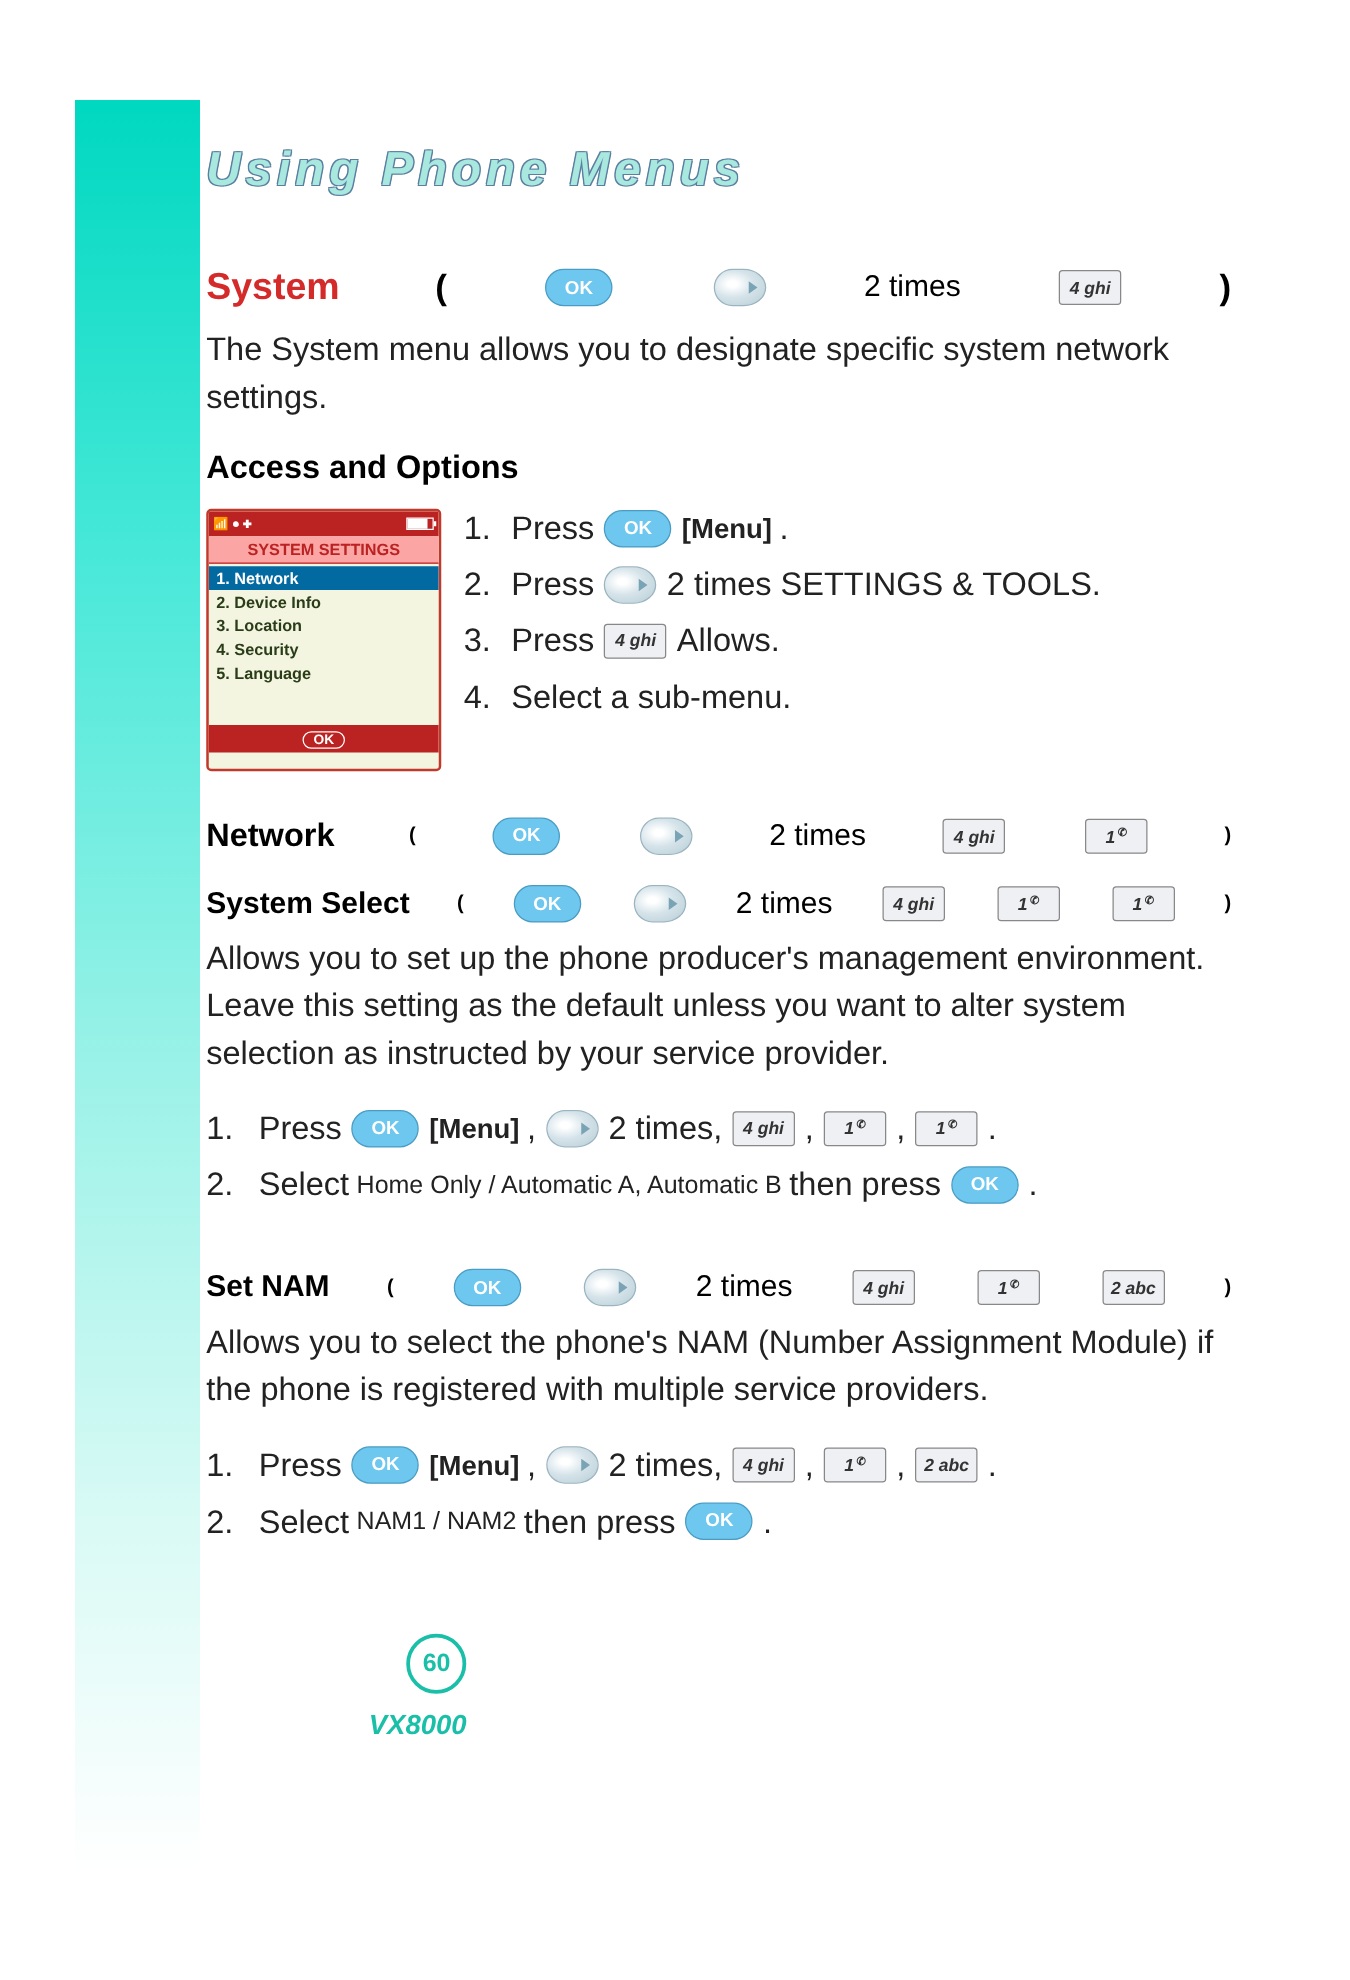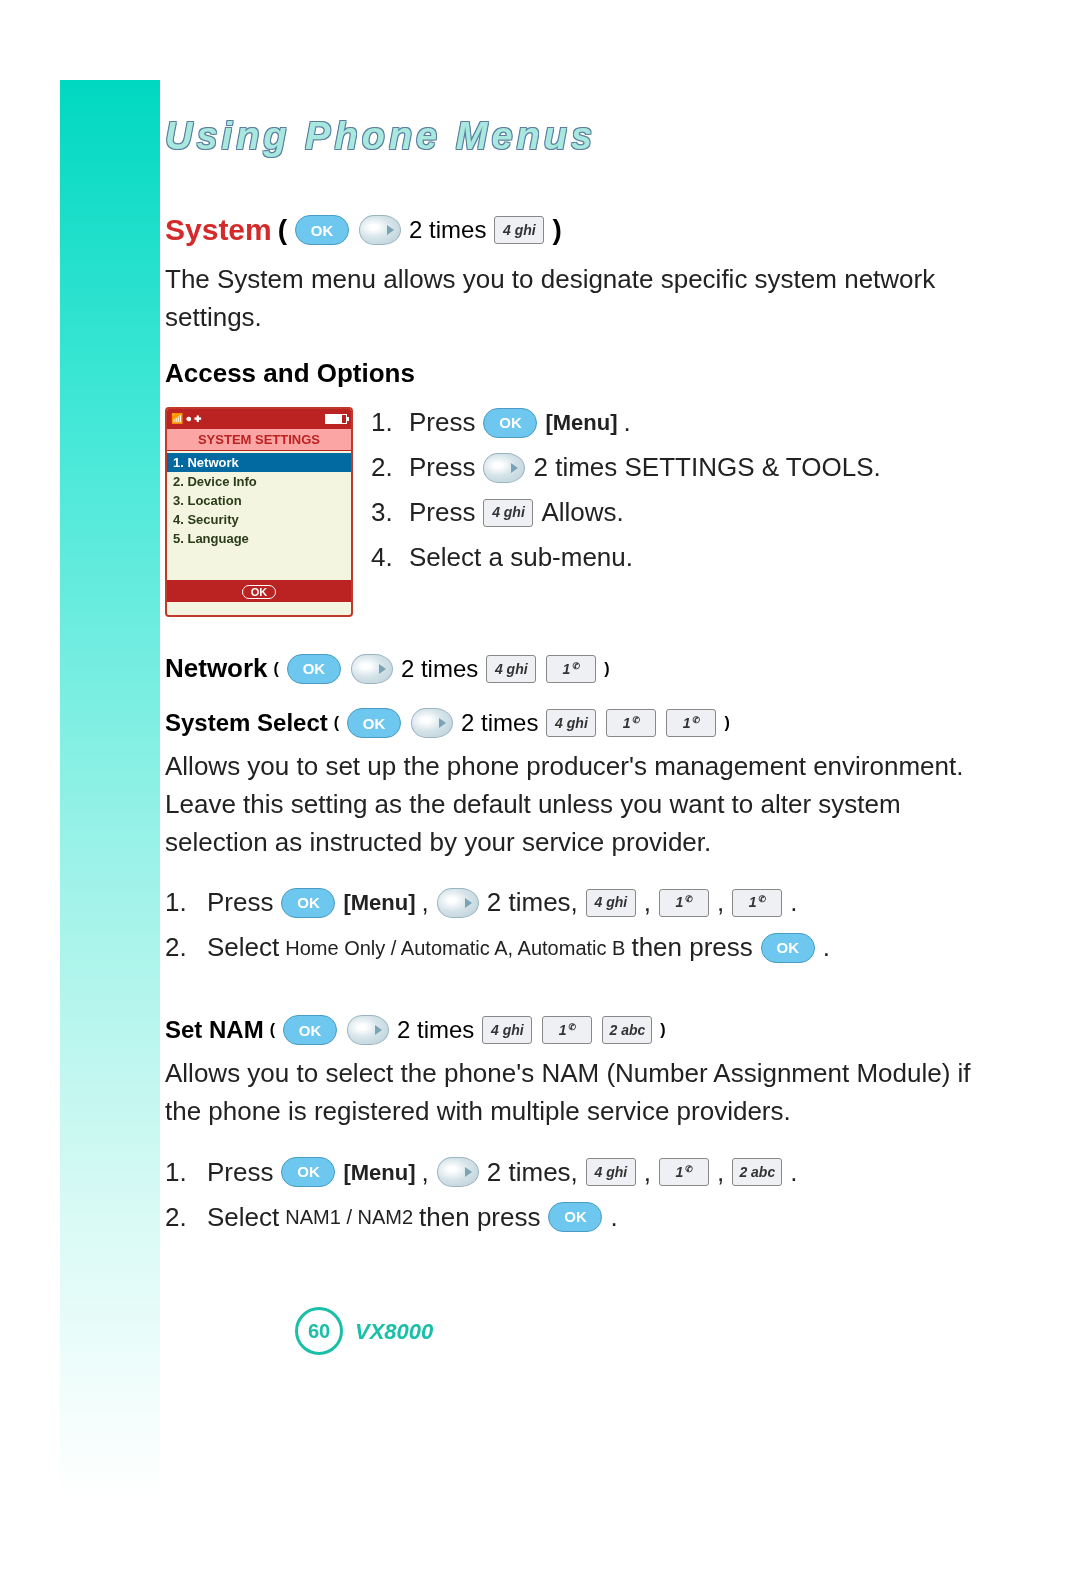--- a/index.html
+++ b/index.html
@@ -36,21 +36,21 @@
   .section-title {
     font-size: 30px;
     font-weight: bold;
     color: #1abfa8;
     display: inline-block;
   }
   .section-title.red { color: #d42a2a; }
   .row { margin: 6px 0; line-height: 1.5; font-size: 26px; color: #222; }
   .body-text { font-size: 26px; line-height: 1.45; margin: 14px 0 22px 0; color: #222; }
   .sub-heading { font-size: 26px; font-weight: bold; margin: 8px 0 14px 0; }
-  .flex-line { display: flex; align-items: center; flex-wrap: wrap; gap: 6px; }
+  .flex-line { display: flex; align-items: center; flex-wrap: wrap; gap: 6px; justify-content: space-between; }
   .btn-ok {
     display: inline-flex; align-items: center; justify-content: center;
     width: 54px; height: 30px; border-radius: 15px;
     background: #6ec7ee; border: 1.5px solid #4a9cc4;
     color: #fff; font-size: 15px; font-weight: bold;
     vertical-align: middle; margin: 0 2px;
   }
   .btn-right {
     display: inline-block; width: 42px; height: 30px;
     border-radius: 15px 18px 18px 15px / 15px 15px 15px 15px;
@@ -92,28 +92,28 @@
   .ph-batt i{display:block;height:100%;width:80%;background:#fff;}
   .ph-title { background:#fca5a5; color:#b22; font-weight:bold; font-size:13px; text-align:center; padding:3px 0; border-bottom:1px solid #b22;}
   .ph-list { padding: 2px 0 4px 0; }
   .ph-item { font-size: 13px; font-weight:bold; padding: 2px 6px; color: #2a3c18; }
   .ph-item.hl { background:#0369a1; color:#fff; }
   .ph-soft { background:#b22; text-align:center; padding:2px 0;}
   .ph-ok { display:inline-block; border:1px solid #fff; border-radius:9px; padding:0 8px; color:#fff; font-size:11px; font-weight:bold;}
   .clear { clear: both; }
   .page-foot {
     position: absolute; left: 130px; top: 1192px;
-    display: flex; align-items: flex-start; gap: 12px;
+    display: flex; align-items: flex-end; gap: 12px; flex-direction: column;
   }
   .pg-circle {
     width: 48px; height: 48px; border: 3px solid #1abfa8; border-radius: 50%;
     display:flex; align-items:center; justify-content:center;
     font-weight:bold; color:#1abfa8; font-size:20px; background:#fff;
   }
-  .model { color:#1abfa8; font-style:italic; font-weight:bold; font-size:22px;margin-top:12px; }
+  .model { color:#1abfa8; font-style:italic; font-weight:bold; font-size:22px; }
   .nowrap { white-space: nowrap; }
 </style>
 </head>
 <body>
 
 <div class="gradient-bar"></div>
 
 <div class="page">
 
   <div class="chapter-title">Using Phone Menus</div>

